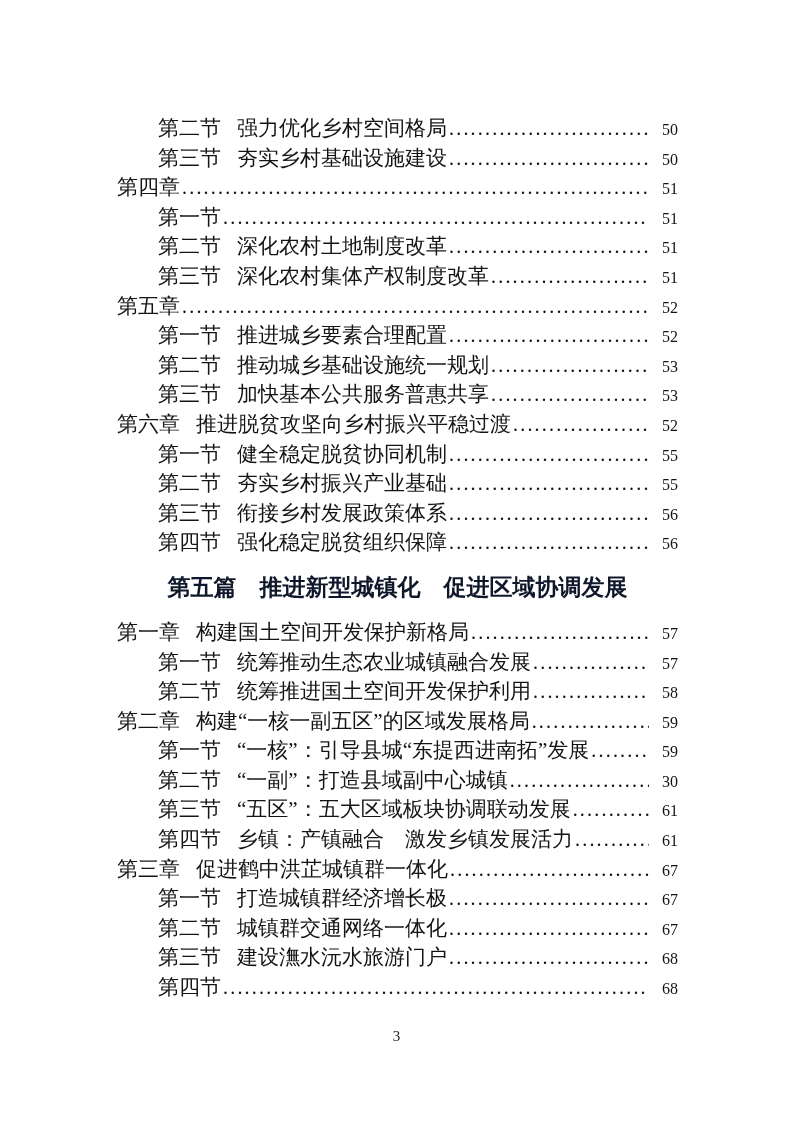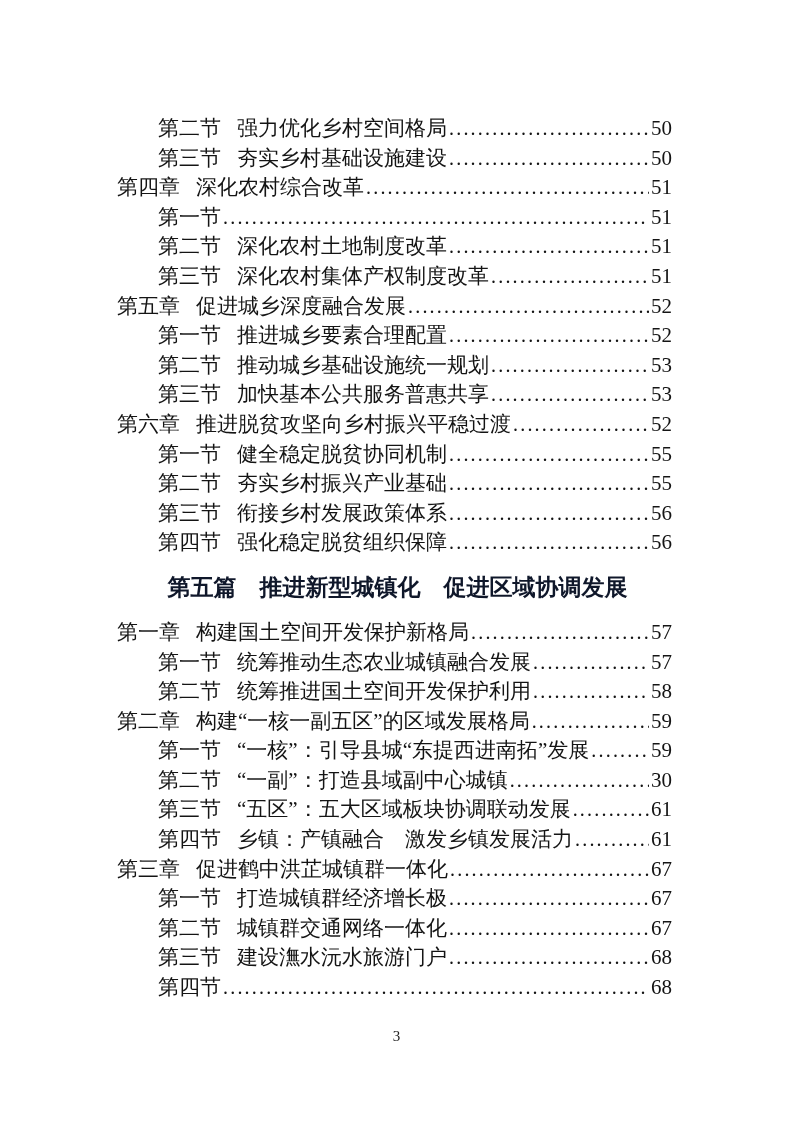--- a/index.html
+++ b/index.html
@@ -48,22 +48,22 @@
     letter-spacing: 2.2px;
     font-size: 20px;
   }
   .dot-leader::after {
     content: "..........................................................................................................................................................";
   }
   .toc-page-num {
     flex: none;
     min-width: 27px;
     margin-left: 2px;
-    text-align: left;
-    font-size: 21px;
+    text-align: right;
+    font-size: 16px;
   }
   .part-heading {
     margin: 12px 0 14px 0;
     height: 34px;
     line-height: 34px;
     text-align: center;
     font-family: "Liberation Sans", "DejaVu Sans", sans-serif;
     font-weight: 700;
     font-size: 23px;
     color: #0f172a;
@@ -92,21 +92,20 @@
     <span class="toc-page-num">50</span>
   </div>
       <div class="toc-row section">
     <span class="toc-label">第三节</span>
     <span class="toc-title">夯实乡村基础设施建设</span>
     <span class="dot-leader"></span>
     <span class="toc-page-num">50</span>
   </div>
       <div class="toc-row chapter">
     <span class="toc-label">第四章</span>
-    <span class="toc-title">深化农村综合改革</span>
     <span class="dot-leader"></span>
     <span class="toc-page-num">51</span>
   </div>
       <div class="toc-row section">
     <span class="toc-label">第一节</span>
     <span class="dot-leader"></span>
     <span class="toc-page-num">51</span>
   </div>
       <div class="toc-row section">
     <span class="toc-label">第二节</span>
@@ -115,21 +114,20 @@
     <span class="toc-page-num">51</span>
   </div>
       <div class="toc-row section">
     <span class="toc-label">第三节</span>
     <span class="toc-title">深化农村集体产权制度改革</span>
     <span class="dot-leader"></span>
     <span class="toc-page-num">51</span>
   </div>
       <div class="toc-row chapter">
     <span class="toc-label">第五章</span>
-    <span class="toc-title">促进城乡深度融合发展</span>
     <span class="dot-leader"></span>
     <span class="toc-page-num">52</span>
   </div>
       <div class="toc-row section">
     <span class="toc-label">第一节</span>
     <span class="toc-title">推进城乡要素合理配置</span>
     <span class="dot-leader"></span>
     <span class="toc-page-num">52</span>
   </div>
       <div class="toc-row section">

